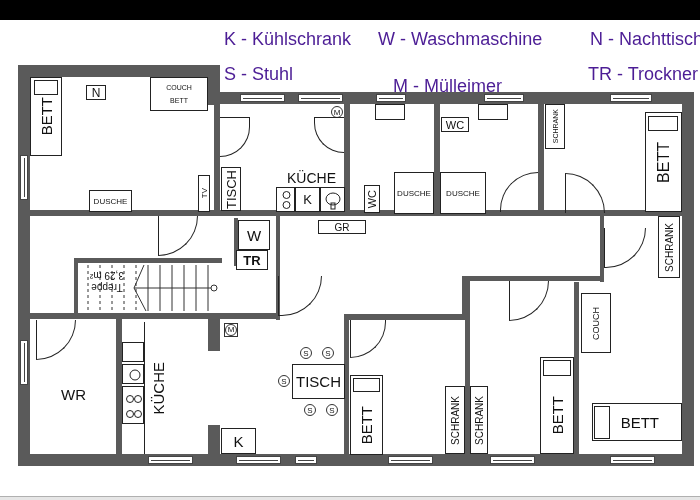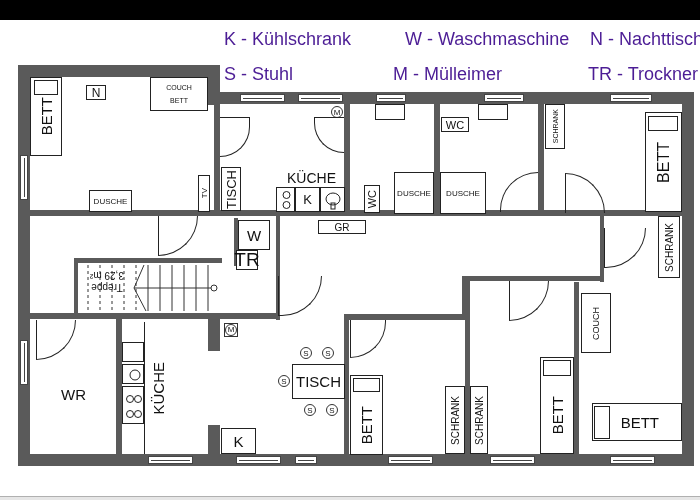--- a/index.html
+++ b/index.html
@@ -18,24 +18,24 @@
   .door { position:absolute; border:1.5px solid #222; box-sizing:border-box; }
   .chair { position:absolute; width:12px; height:12px; border:1px solid #333; border-radius:50%; font-size:8px; line-height:12px; text-align:center; color:#111; box-sizing:border-box; background:#fff; }
   svg { position:absolute; overflow:visible; }
 </style>
 </head>
 <body>
 
 <div class="topbar"></div>
 
 <div class="legend" style="left:224px;top:29px;">K - Kühlschrank</div>
-<div class="legend" style="left:405px;top:29px;">W - Waschmaschine</div>
+<div class="legend" style="left:378px;top:29px;">W - Waschmaschine</div>
 <div class="legend" style="left:590px;top:29px;">N - Nachttisch</div>
 <div class="legend" style="left:224px;top:64px;">S - Stuhl</div>
-<div class="legend" style="left:393px;top:64px;">M - Mülleimer</div>
+<div class="legend" style="left:393px;top:76px;">M - Mülleimer</div>
 <div class="legend" style="left:588px;top:64px;">TR - Trockner</div>
 
 <div>
 
   <div class="wall" style="left:18px;top:65px;width:200px;height:12px;"></div>
   <div class="wall" style="left:208px;top:92px;width:486px;height:12px;"></div>
   <div class="wall" style="left:208px;top:65px;width:12px;height:40px;"></div>
   <div class="wall" style="left:18px;top:65px;width:12px;height:400px;"></div>
   <div class="wall" style="left:682px;top:92px;width:12px;height:374px;"></div>
   <div class="wall" style="left:18px;top:454px;width:676px;height:12px;"></div>
@@ -129,21 +129,21 @@
   <div class="box" style="left:545px;top:104px;width:20px;height:45px;">
     <span class="vt" style="font-size:7px;">SCHRANK</span>
   </div>
   <div class="box" style="left:645px;top:112px;width:37px;height:100px;">
     <span class="vt" style="font-size:16px;">BETT</span>
   </div>
   <div class="box" style="left:648px;top:116px;width:30px;height:15px;"></div>
   <div class="door" style="left:565px;top:173px;width:40px;height:40px;border-left:1.5px solid #222;border-bottom:none;border-radius:0 40px 0 0;"></div>
 
   <div class="box" style="left:238px;top:220px;width:32px;height:30px;font-size:15px;">W</div>
-  <div class="box" style="left:236px;top:250px;width:22px;height:20px;font-size:19px;">TR</div>
+  <div class="box" style="left:236px;top:250px;width:32px;height:20px;font-size:13px;font-weight:bold;">TR</div>
   <div class="box" style="left:318px;top:220px;width:48px;height:14px;font-size:10px;">GR</div>
   <div class="box" style="left:658px;top:216px;width:22px;height:62px;">
     <span class="vt" style="font-size:10px;">SCHRANK</span>
   </div>
   <div class="door" style="left:158px;top:216px;width:40px;height:40px;border-left:1.5px solid #222;border-top:none;border-radius:0 0 40px 0;"></div>
   <div class="door" style="left:604px;top:228px;width:42px;height:40px;border-left:1.5px solid #222;border-bottom:none;border-top:1px solid #222;border-radius:0 40px 0 0;transform:scaleY(-1);"></div>
   <div class="door" style="left:278px;top:276px;width:44px;height:40px;border-left:1.5px solid #222;border-bottom:none;border-radius:0 40px 0 0;transform:scaleY(-1);"></div>
 
   <div style="position:absolute;left:78px;top:263px;width:140px;height:50px;">
     <svg width="140" height="50" style="left:0;top:0;">

